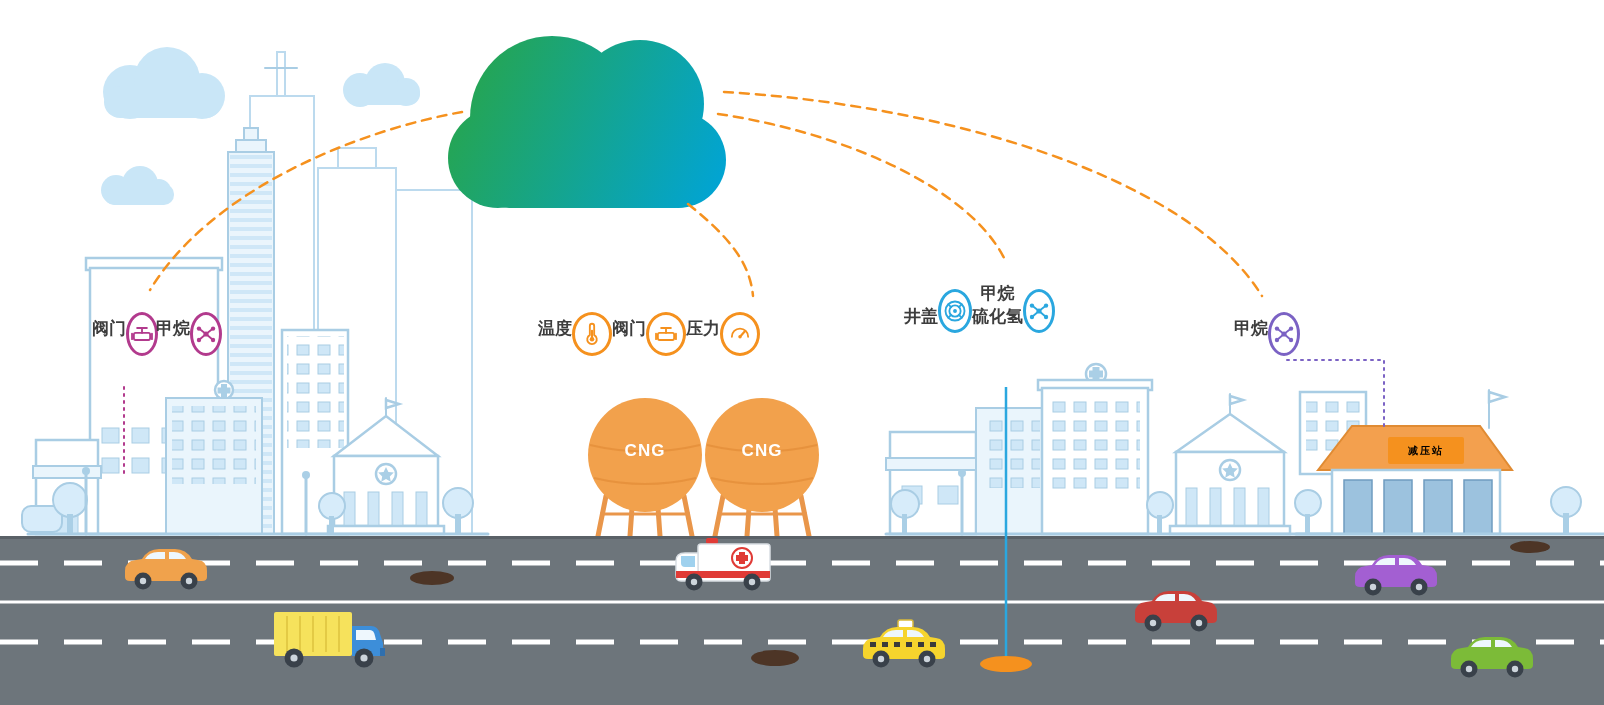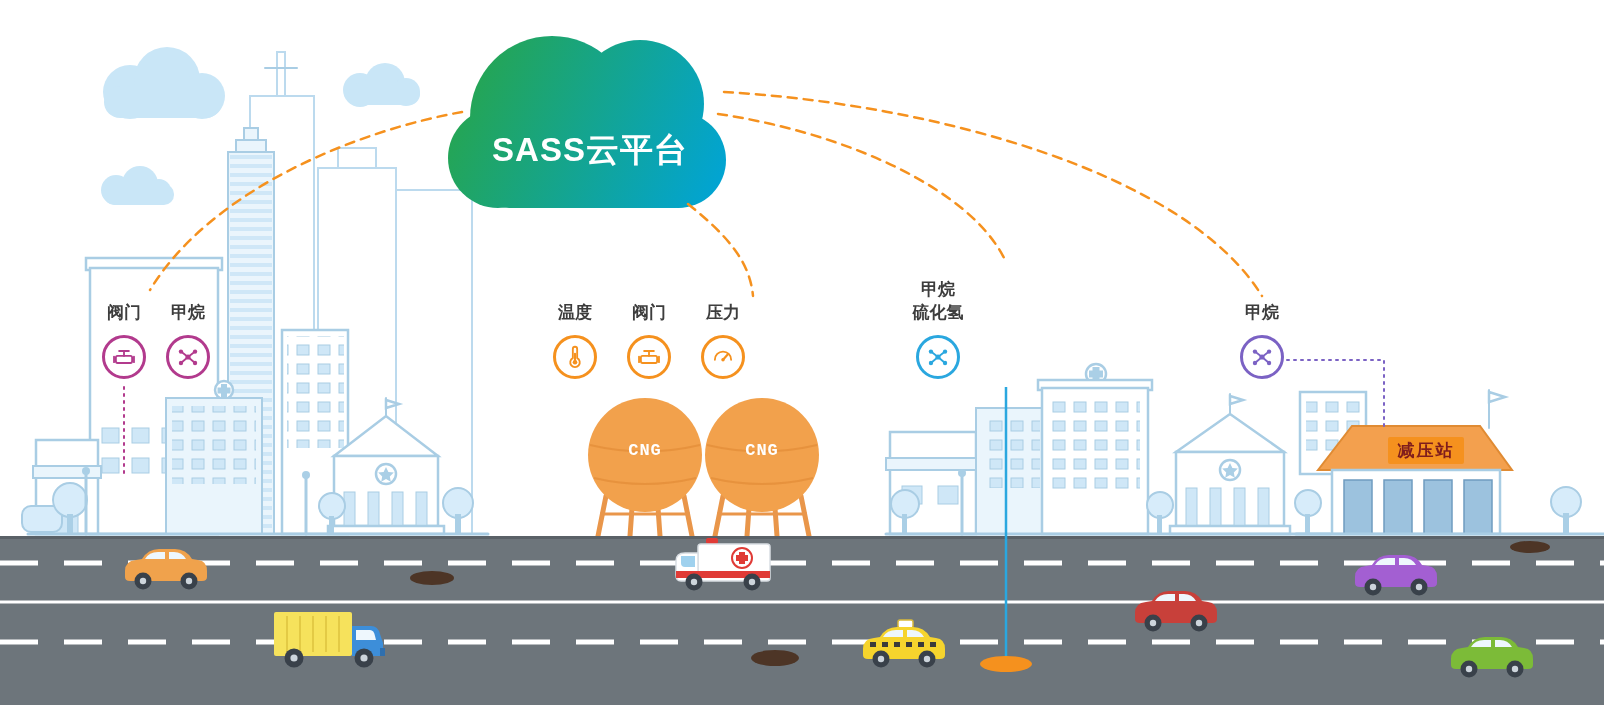--- a/index.html
+++ b/index.html
@@ -35,28 +35,28 @@
   .drop-magenta { stroke:var(--accent-magenta,#b23a8d); stroke-width:2; stroke-dasharray:2 5; fill:none; stroke-linecap:round; }
   .drop-blue    { stroke:var(--accent-blue,#2aa7df); stroke-width:2.5; fill:none; }
   .drop-purple  { stroke:var(--accent-purple,#7b62c4); stroke-width:2; stroke-dasharray:2 5; fill:none; stroke-linecap:round; }
   .g1 { stop-color:var(--cloud-green,#27a54b); }
   .g2 { stop-color:var(--cloud-blue,#00a4d8); }
 
   
   .cloud-title { position:absolute; left:470px; top:128px; width:240px; text-align:center;
                  font-size:33px; font-weight:bold; color:#fff; letter-spacing:1px; }
   .cng-label { position:absolute; width:60px; text-align:center; color:#fff;
-               font-weight:bold; font-size:17px; letter-spacing:1px;font-family:Liberation Mono, monospace; }
+               font-weight:bold; font-size:17px; letter-spacing:1px; }
   .station-sign { position:absolute; left:1388px; top:437px; width:76px; height:27px;
-                  background:var(--accent-orange,#f5911e); color:#7f1d1d; font-weight:bold;
-                  font-size:17px; display:flex; align-items:center; justify-content:center;
+                  background:var(--accent-orange,#f5911e); color:#000000; font-weight:bold;
+                  font-size:10px; display:flex; align-items:center; justify-content:center;
                   letter-spacing:2px; border-radius:2px; }
 
   .sensor-group { position:absolute; display:flex; }
-  .sensor { display:flex; flex-direction:column; align-items:center;justify-content:center; }
+  .sensor { display:flex; flex-direction:row; align-items:center; }
   .lb { height:23px; display:flex; flex-direction:column; justify-content:flex-end; align-items:center; }
   .group-blue .lb { height:46px; }
   .sensor-label { font-weight:bold; font-size:17px; color:#3d3d3d; line-height:1.35; white-space:nowrap; }
   .sensor-circle { width:44px; height:44px; border:3px solid currentColor; border-radius:50%;
                    background:#fff; display:flex; align-items:center; justify-content:center;
                    margin-top:10px; }
   .group-magenta { color:var(--accent-magenta,#b23a8d); }
   .group-orange  { color:var(--accent-orange,#f5911e); }
   .group-blue    { color:var(--accent-blue,#2aa7df); }
   .group-purple  { color:var(--accent-purple,#7b62c4); }
@@ -350,21 +350,20 @@
     </g>
 
     <g>
       <path d="M462 112 C 360 130 212 188 150 290" class="dash-orange"></path>
       <path d="M688 204 C 728 236 750 262 753 296" class="dash-orange"></path>
       <path d="M718 114 C 842 132 972 188 1006 262" class="dash-orange"></path>
       <path d="M724 92 C 932 104 1186 172 1262 296" class="dash-orange"></path>
     </g>
   </svg>
 
-  <div class="cloud-title">SASS云平台</div>
 
   <div class="sensor-group group-magenta" style="left:92px;top:302px;">
     <div class="sensor">
       <div class="lb">
           <span class="sensor-label">阀门</span>
         </div>
       <div class="sensor-circle">
         <svg class="icon" viewBox="0 0 24 24">
           <line x1="12" y1="6.5" x2="12" y2="11"></line>
             <line x1="7.5" y1="6.5" x2="16.5" y2="6.5"></line>
@@ -431,20 +430,36 @@
           <line x1="12" y1="14.5" x2="16.5" y2="9.5" stroke-width="2"></line>
           <circle cx="12" cy="14.5" r="1.6" class="fdot"></circle>
         </svg>
       </div>
     </div>
   </div>
 
   <div class="sensor-group group-blue" style="left:904px;top:279px;">
     <div class="sensor">
       <div class="lb">
+          <span class="sensor-label">井盖</span>
+        </div>
+      <div class="sensor-circle">
+        <svg class="icon" viewBox="0 0 24 24">
+          <circle cx="12" cy="12" r="8.8"></circle>
+            <circle cx="12" cy="12" r="5.2"></circle>
+          <circle cx="12" cy="12" r="1.8" class="fdot"></circle>
+          <line x1="5.9" y1="5.9" x2="8.4" y2="8.4"></line>
+            <line x1="18.1" y1="5.9" x2="15.6" y2="8.4"></line>
+          <line x1="5.9" y1="18.1" x2="8.4" y2="15.6"></line>
+            <line x1="18.1" y1="18.1" x2="15.6" y2="15.6"></line>
+        </svg>
+      </div>
+    </div>
+    <div class="sensor">
+      <div class="lb">
         <span class="sensor-label">甲烷</span>
         <span class="sensor-label">硫化氢</span>
       </div>
       <div class="sensor-circle">
         <svg class="icon" viewBox="0 0 24 24">
           <line x1="12" y1="12" x2="5.5" y2="7"></line>
             <line x1="12" y1="12" x2="18.5" y2="7"></line>
           <line x1="12" y1="12" x2="5.5" y2="17.5"></line>
             <line x1="12" y1="12" x2="18.5" y2="17.5"></line>
           <circle cx="12" cy="12" r="2.4" class="fdot"></circle>

